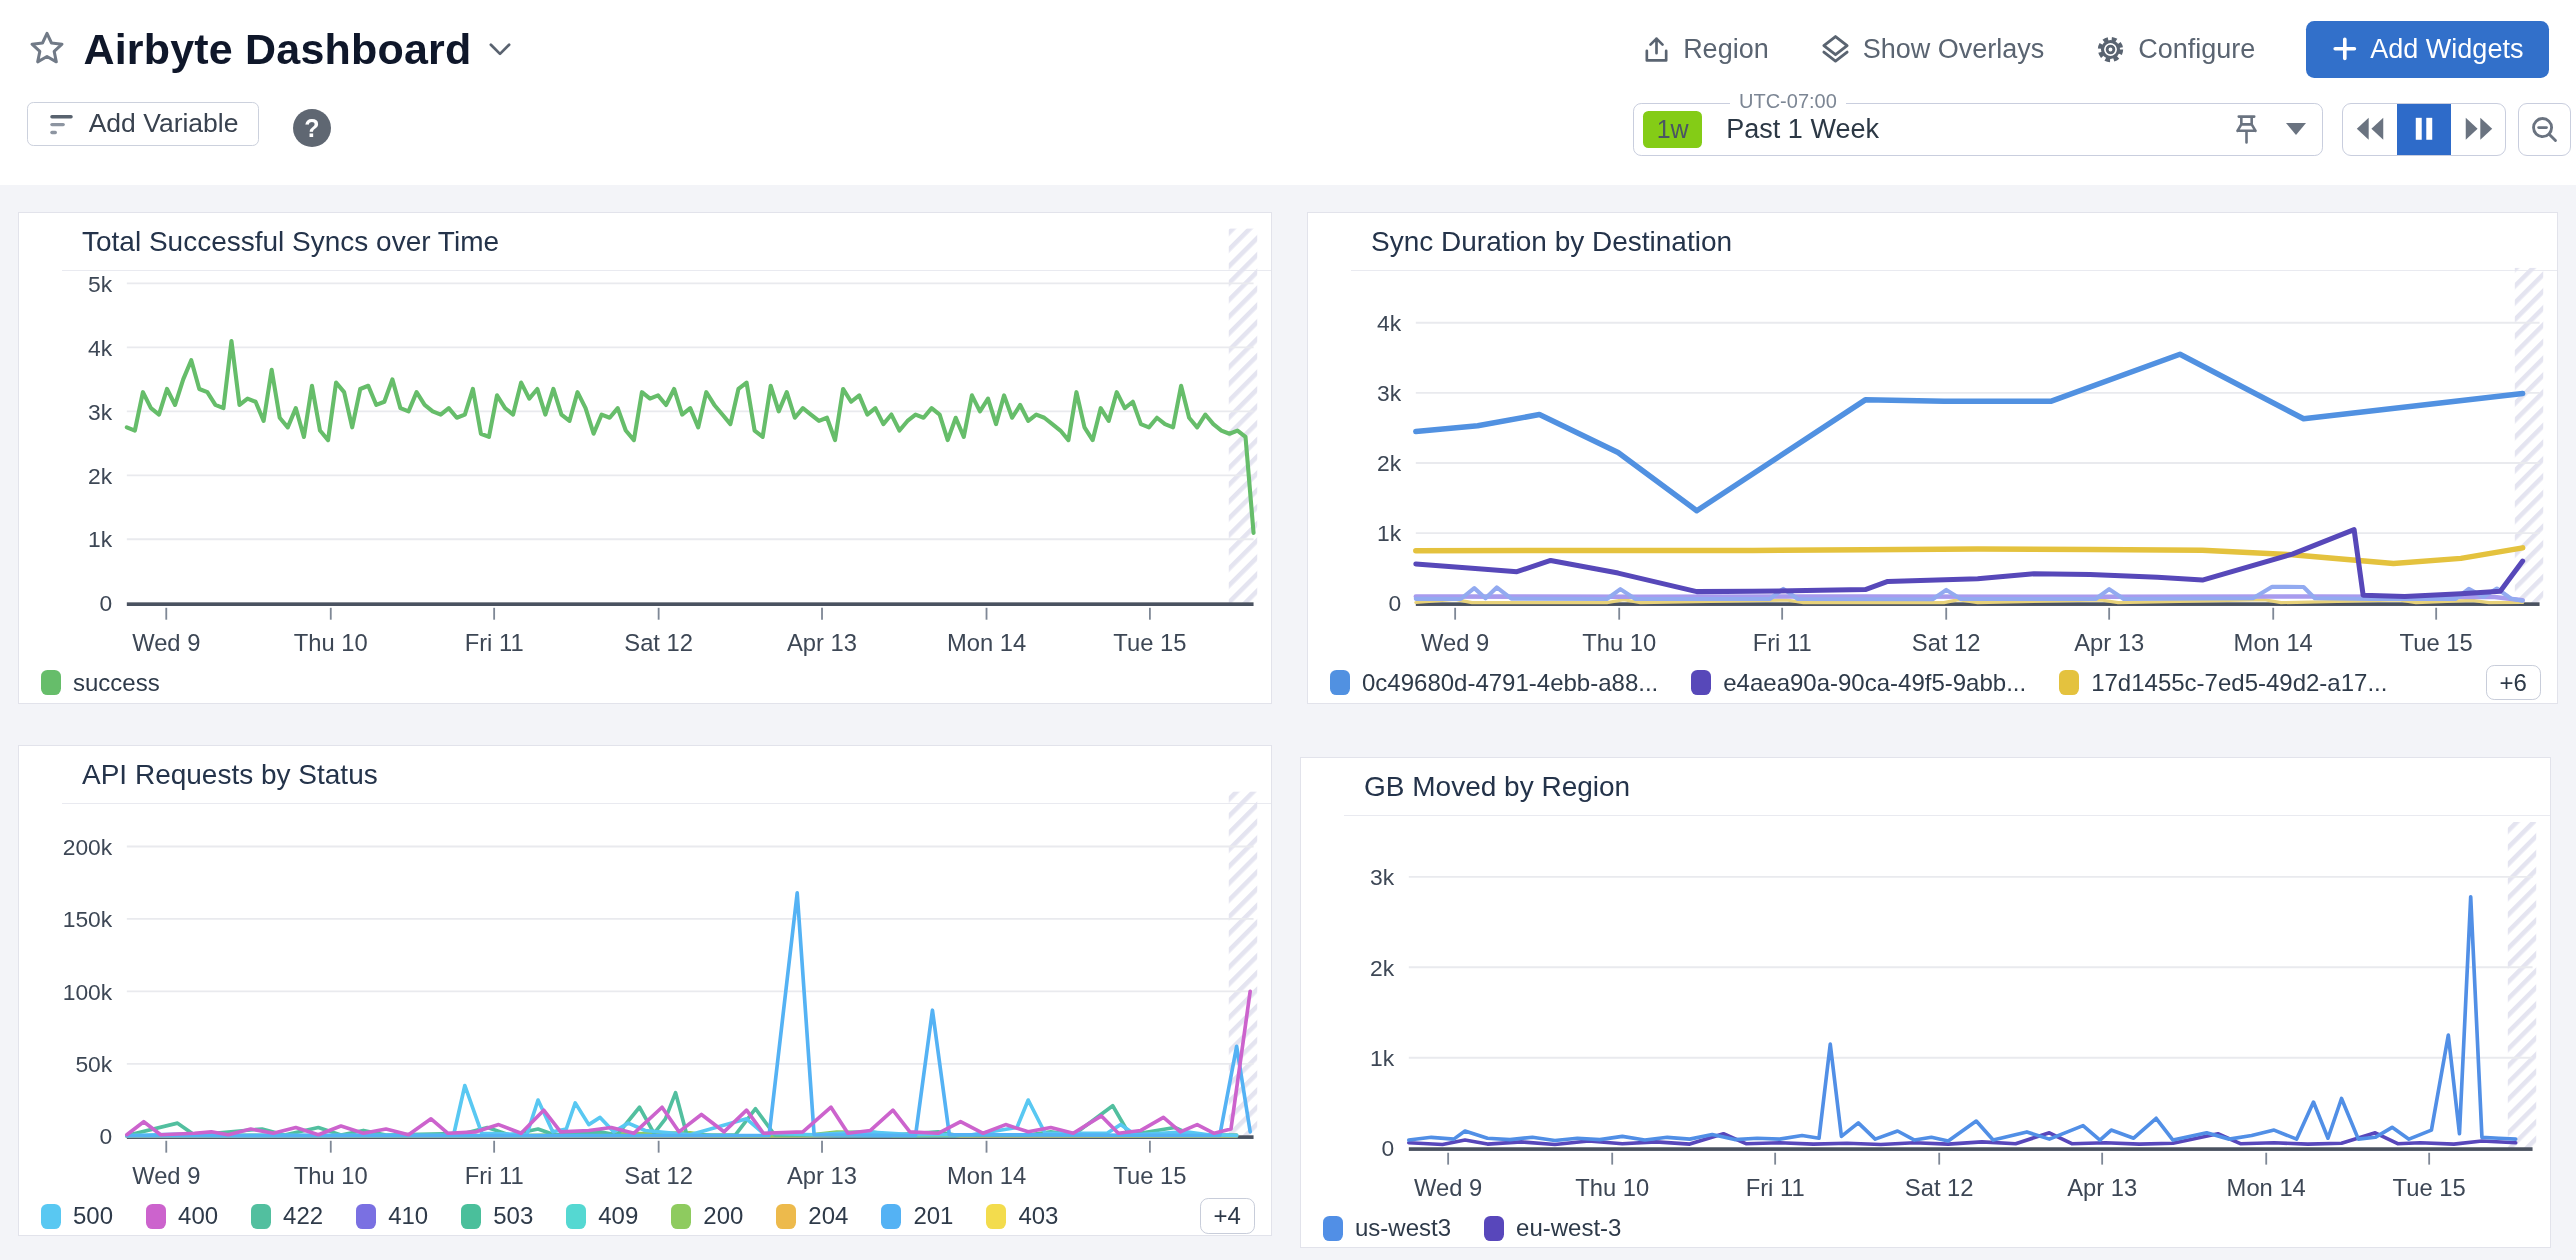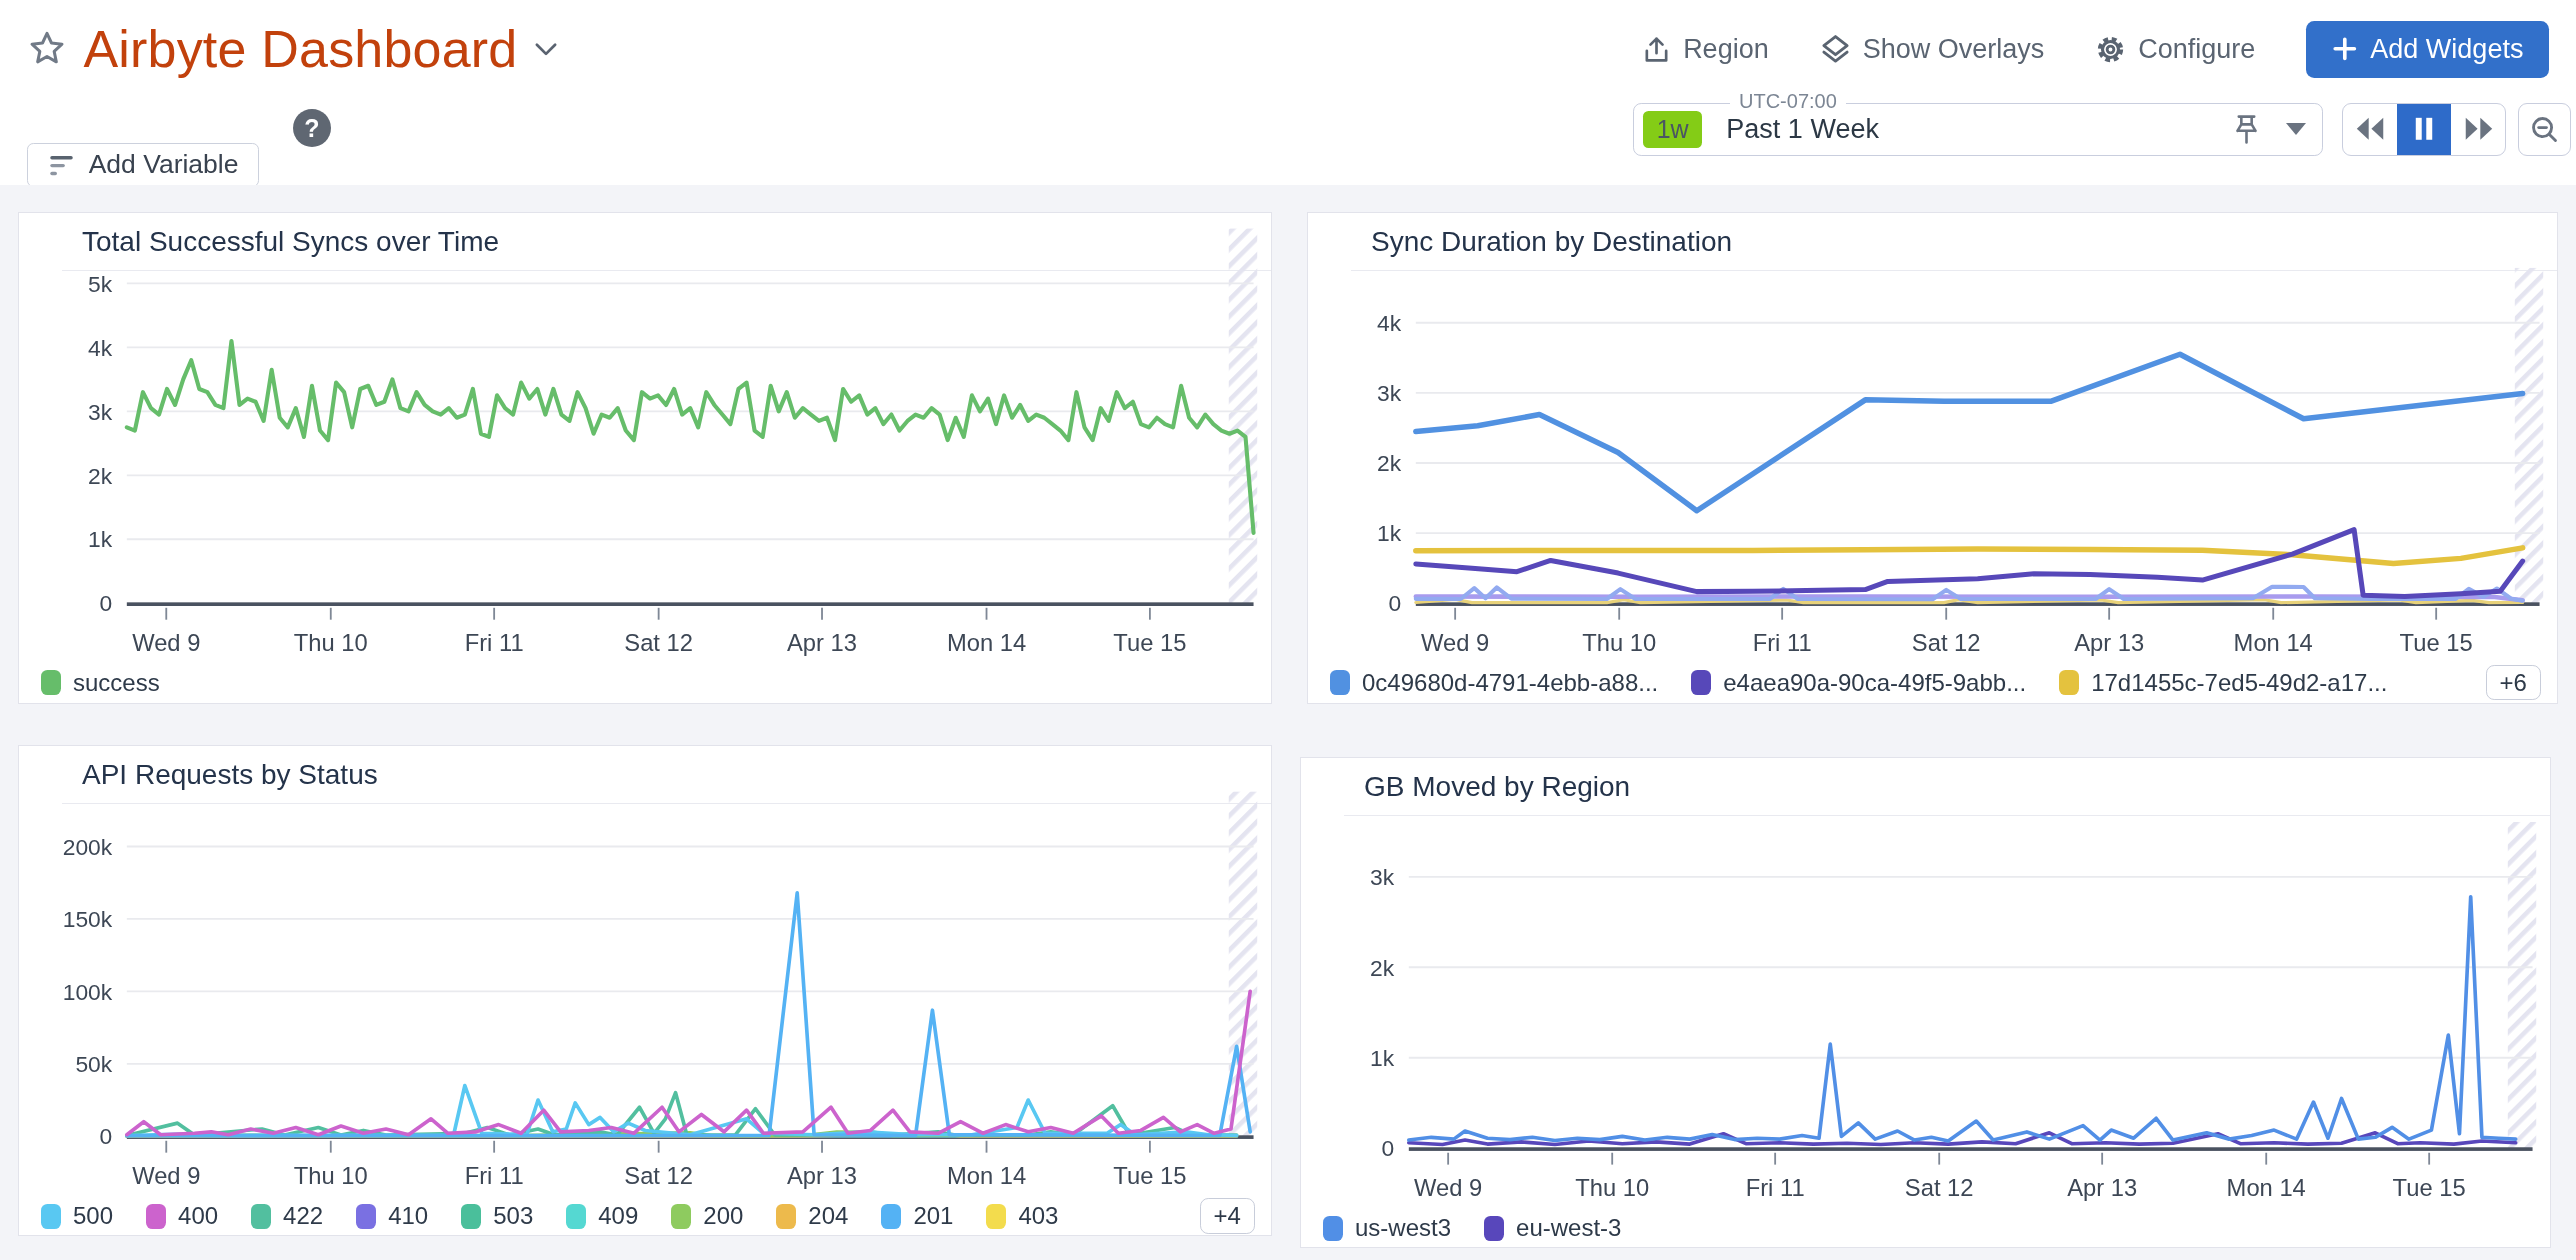--- a/index.html
+++ b/index.html
@@ -2,27 +2,27 @@
 <html style="font-size:14.6px"><head>
 <meta charset="utf-8">
 <style>
   * { margin:0; padding:0; box-sizing:border-box; }
   html,body { width:2576px; height:1261px; overflow:hidden; }
   body { font-family:"Liberation Sans","DejaVu Sans",sans-serif; background:#ffffff; color:#26354a; position:relative; }
 
   
   .hdr-row1 { position:absolute; left:27px; top:20px; right:27px; height:58px; display:flex; align-items:center; }
   .title-group { display:flex; align-items:center; gap:16.4px; cursor:pointer; }
-  .page-title { font-size:52px; font-weight:400; color:#c2410c; letter-spacing:0.2px; }
+  .page-title { font-size:43px; font-weight:700; color:#0f172a; letter-spacing:0.2px; }
   .hdr-actions { margin-left:auto; display:flex; align-items:center; gap:51px; }
   .hdr-action { display:flex; align-items:center; gap:12px; color:#5a6471; font-size:27px; cursor:pointer; }
   .btn-primary { display:flex; align-items:center; gap:12.8px; background:#3270ca; color:#fff; font-size:27px; height:57px; padding:0 25.6px; border-radius:8.2px; cursor:pointer; }
 
   .hdr-row2 { position:absolute; left:27px; top:100px; right:18px; height:57px; }
-  .btn-outline { position:absolute; left:0; top:1.8px; height:44px; display:inline-flex; align-items:center; gap:13.7px; border:1.8px solid #ccd1dd; border-radius:6.4px; background:#fff; padding:0 20px; font-size:26.5px; color:#39424f; cursor:pointer;margin-top:41px; }
+  .btn-outline { position:absolute; left:0; top:1.8px; height:44px; display:inline-flex; align-items:center; gap:13.7px; border:1.8px solid #ccd1dd; border-radius:6.4px; background:#fff; padding:0 20px; font-size:26.5px; color:#39424f; cursor:pointer; }
   .help-circle { position:absolute; left:266px; top:9px; width:38px; height:38px; border-radius:50%; background:#5f6772; color:#fff; font-size:25px; font-weight:bold; display:flex; align-items:center; justify-content:center; cursor:pointer; }
 
   .time-box { position:absolute; left:1606px; top:2.7px; width:690px; height:53px; border:1.8px solid #c9cede; border-radius:8.2px; background:#fff; display:flex; align-items:center; padding:0 16.4px 0 9px; cursor:pointer; }
   .time-zone { position:absolute; left:96px; top:-13.7px; background:#fff; padding:0 9px; font-size:20px; color:#7c8694; }
   .chip { background:#84cc16; border-radius:5.5px; height:37px; padding:0 13.7px; display:flex; align-items:center; font-size:25px; color:#4a5564; }
   .time-label { font-size:27px; color:#2c3845; margin-left:24px; }
   .time-box .spacer { flex:1; }
   .caret-down { width:0; height:0; border-left:10px solid transparent; border-right:10px solid transparent; border-top:12.8px solid #6a7380; margin-left:24px; }
 
   .ctl-group { position:absolute; left:2315px; top:2.7px; width:164px; height:53px; border:1.8px solid #c9cede; border-radius:9px; background:#fff; display:flex; overflow:hidden; }

